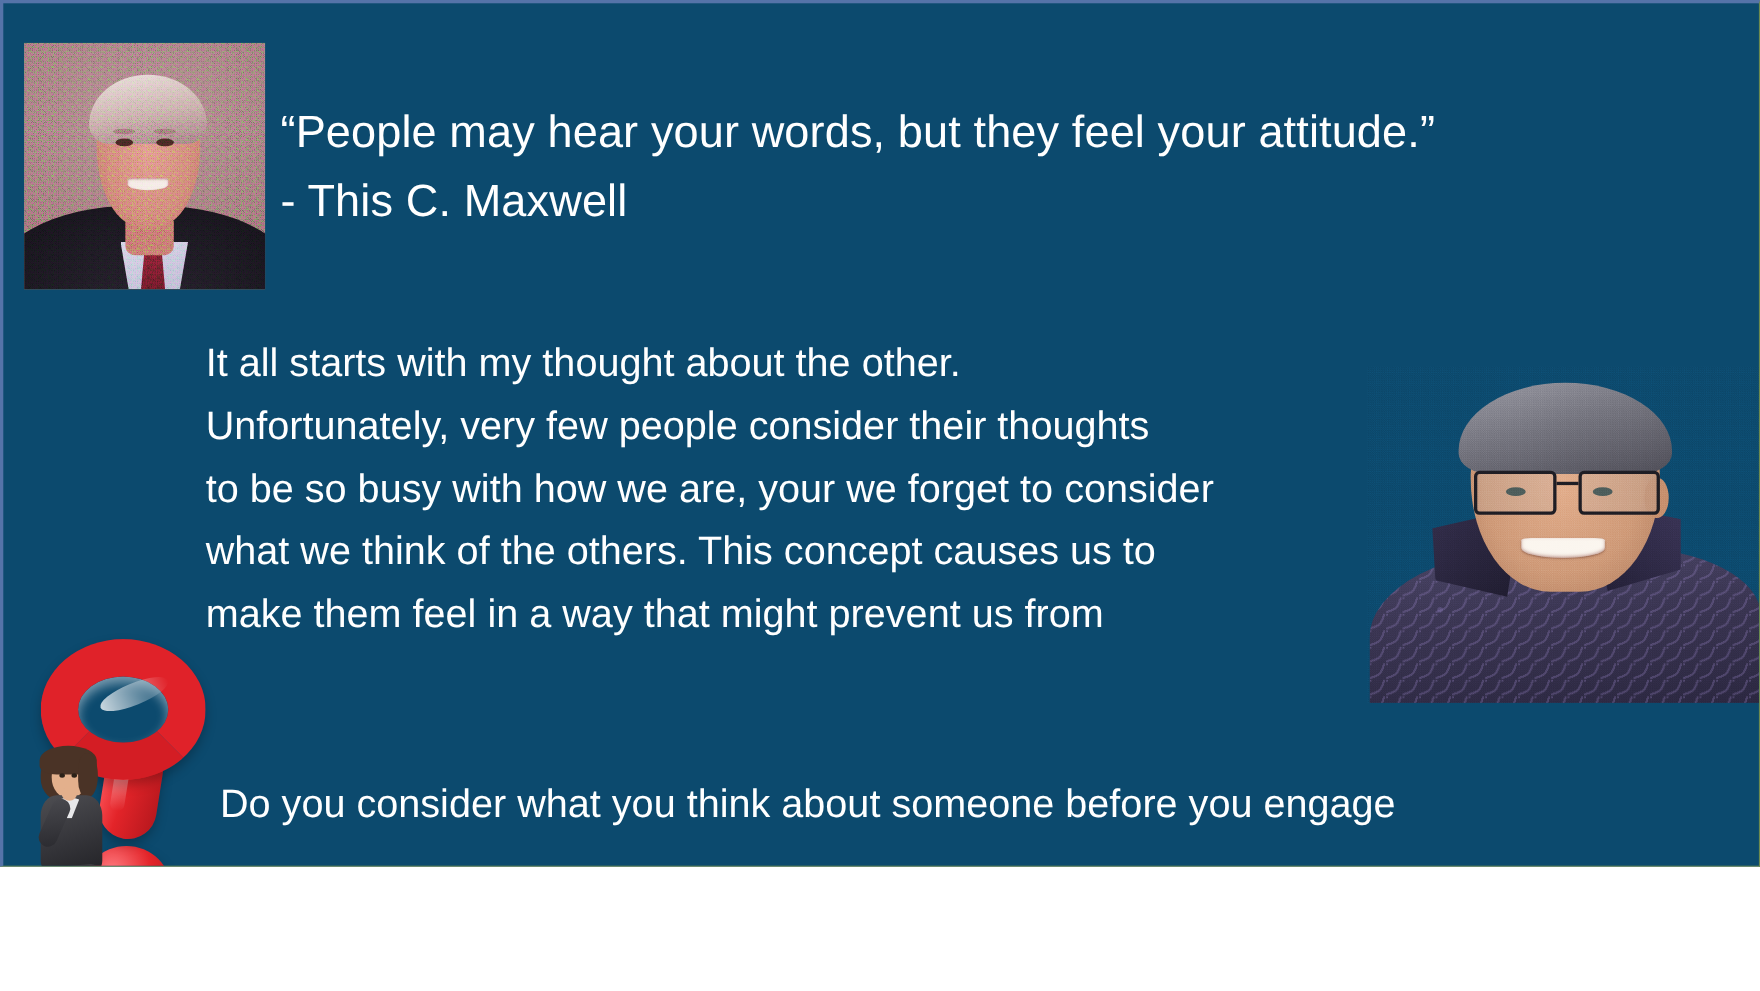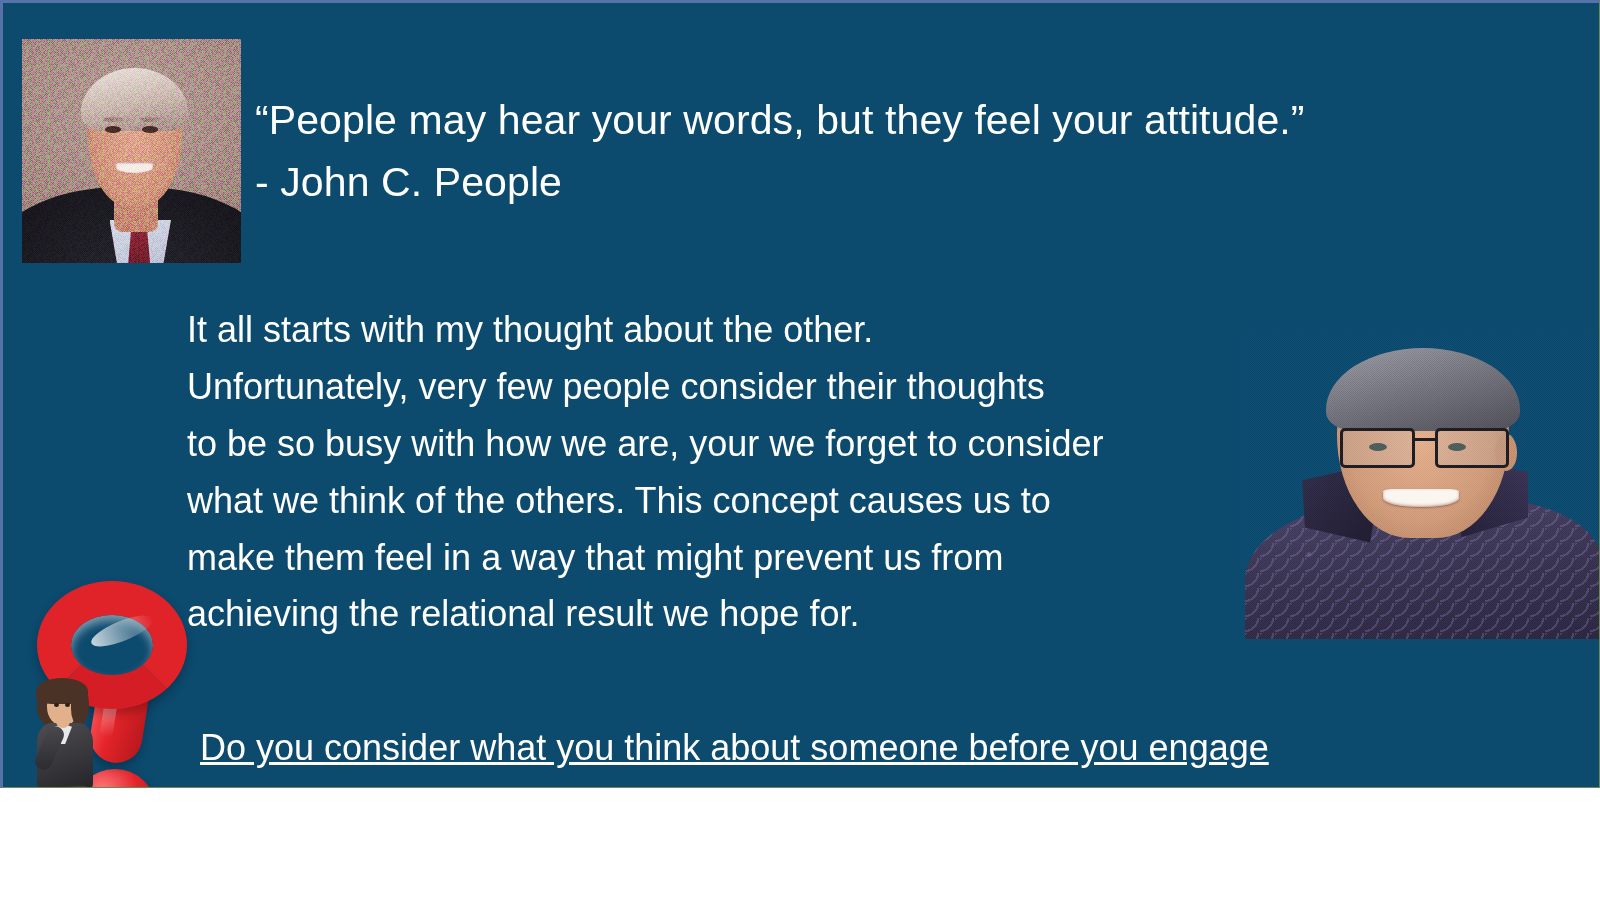--- a/index.html
+++ b/index.html
@@ -175,23 +175,22 @@
     font-size: 36px;
     line-height: 1.58;
     font-weight: 400;
     white-space: pre;
   }
 
   
   .question-block {
     position: absolute;
     left: 197px;
-    top: 718px;
+    top: 701px;
     width: 1300px;
-    text-decoration: underline;
   }
   .question-line {
     font-size: 36px;
     line-height: 1.52;
     font-weight: 400;
     white-space: pre;
   }
 
   
   .speaker-photo {
@@ -473,30 +472,29 @@
     <div class="mx-brow l"></div>
     <div class="mx-brow r"></div>
     <div class="mx-eye l"></div>
     <div class="mx-eye r"></div>
     <div class="mx-mouth"></div>
     <div class="grain"></div>
   </div>
 
   <div class="quote-block">
     <div class="quote-line">“People may hear your words, but they feel your attitude.”</div>
-    <div class="quote-line">- John C. People</div>
+    <div class="quote-line">- This C. Maxwell</div>
   </div>
 
   <div class="body-block">
     <div class="body-line">It all starts with my thought about the other.</div>
     <div class="body-line">Unfortunately, very few people consider their thoughts</div>
     <div class="body-line">to be so busy with how we are, your we forget to consider</div>
     <div class="body-line">what we think of the others. This concept causes us to</div>
     <div class="body-line">make them feel in a way that might prevent us from</div>
-    <div class="body-line">achieving the relational result we hope for.</div>
   </div>
 
   <div class="question-block">
     <div class="question-line">Do you consider what you think about someone before you engage</div>
   </div>
 
   <div class="speaker-photo">
     <div class="sp-shirt"></div>
     <div class="sp-collar-l"></div>
     <div class="sp-collar-r"></div>

